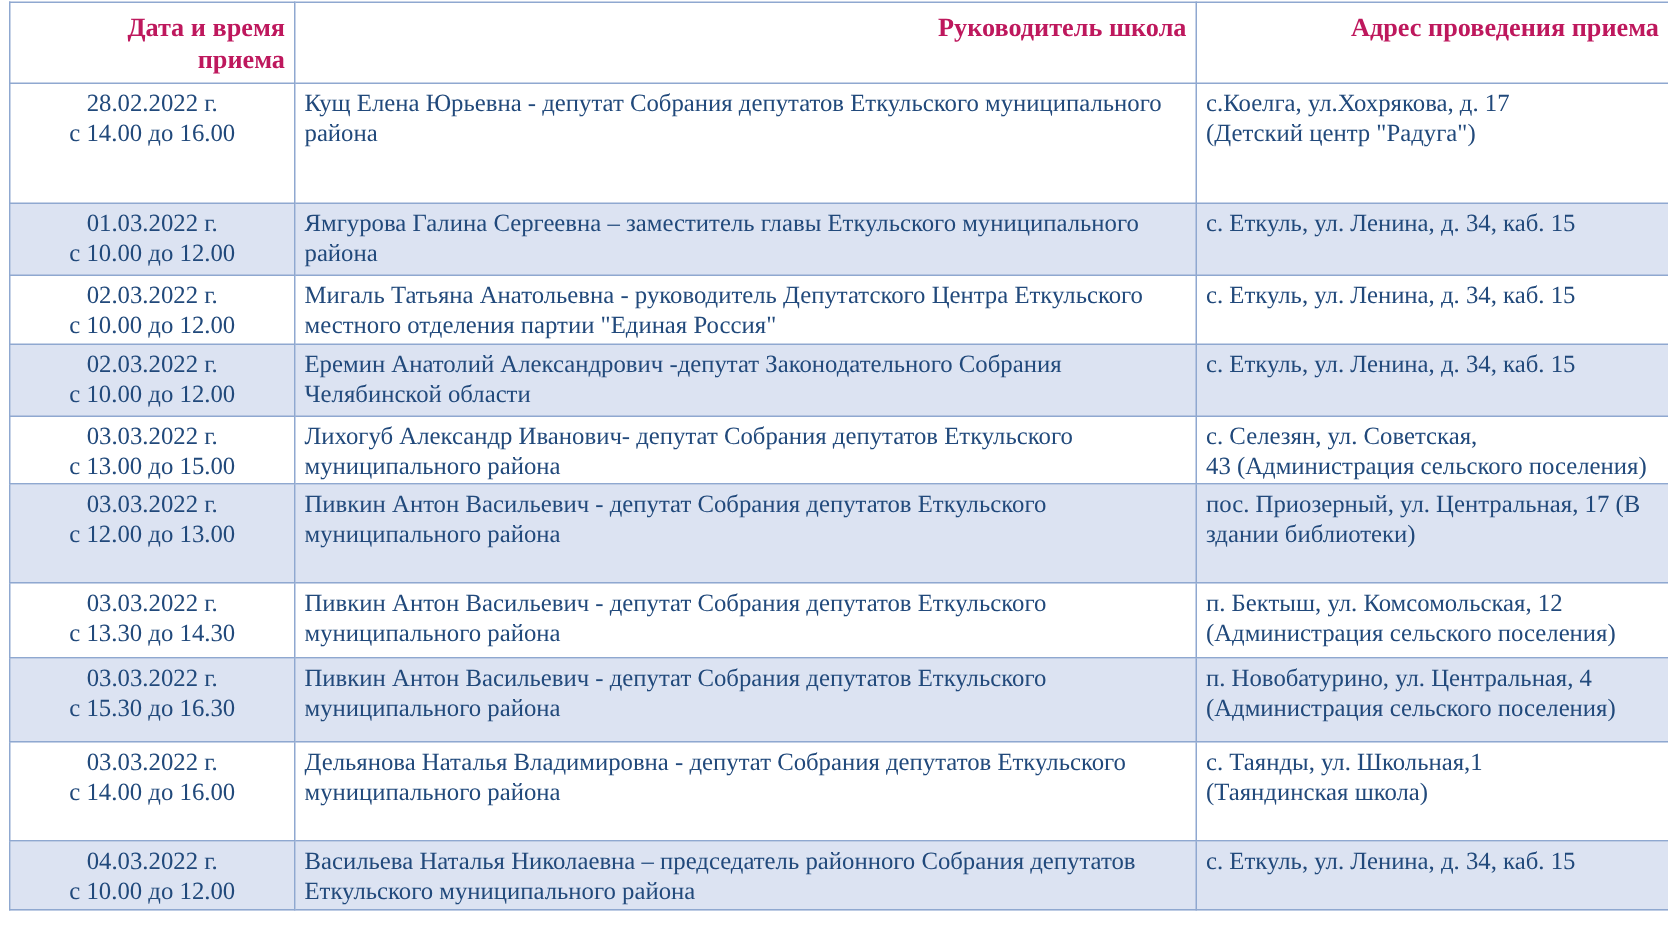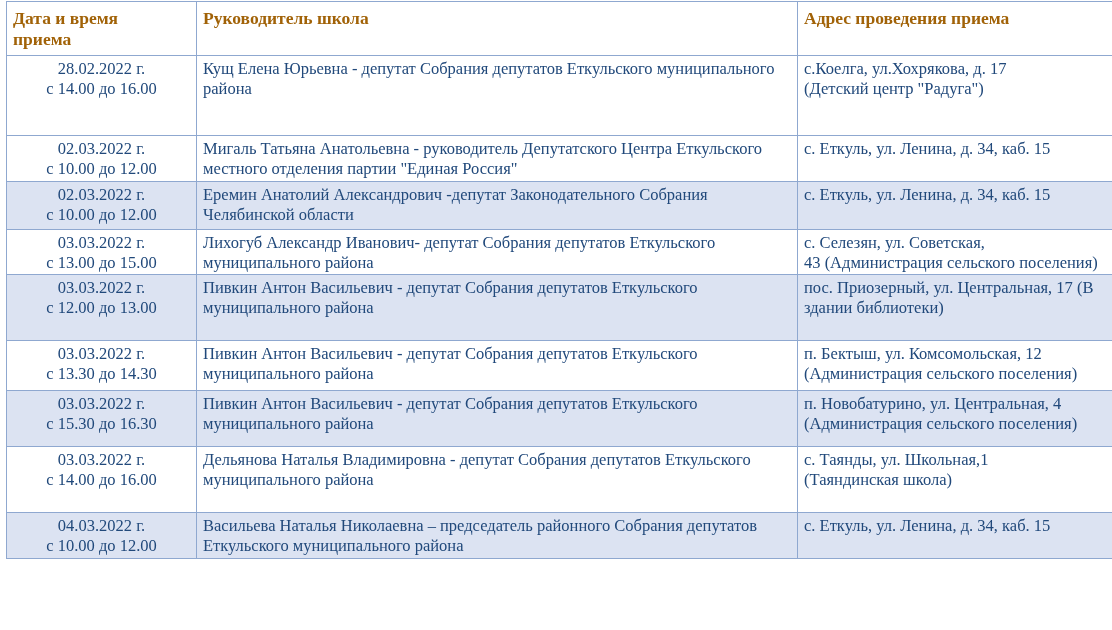--- a/index.html
+++ b/index.html
@@ -32,24 +32,24 @@
   table.schedule td {
     border: 1px solid #8FA8D0;
     color: #21497B;
     vertical-align: top;
     padding: 3px 6px 2px 6px;
     line-height: 1.18;
     font-size: 16.5px;
     box-sizing: border-box;
   }
   table.schedule thead th {
-    text-align: left;
+    text-align: right;
     font-weight: bold;
     font-size: 17.5px;
-    color: #a16207;
+    color: #be185d;
     background: #ffffff;
     padding-top: 6px;
     padding-bottom: 6px;
     vertical-align: top;
   }
   col.c-date  { width: 190px; }
   col.c-host  { width: 601px; }
   col.c-addr  { width: 315px; }
 
   tr.shaded td { background: #DCE3F2; }
@@ -96,20 +96,26 @@
       </tr>
     </thead>
     <tbody id="schedule-body">
         <tr class="plain" data-h="1">
           <td class="date" style="white-space: pre-line;">28.02.2022 г.
 с 14.00 до 16.00</td>
           <td class="host">Кущ Елена Юрьевна - депутат Собрания депутатов Еткульского муниципального района</td>
           <td class="addr" style="white-space: pre-line; margin-top: 25px;">с.Коелга, ул.Хохрякова, д. 17
 (Детский центр "Радуга")</td>
         </tr>
+        <tr class="shaded" data-h="2">
+          <td class="date" style="white-space: pre-line;">01.03.2022 г.
+с 10.00 до 12.00</td>
+          <td class="host">Ямгурова Галина Сергеевна – заместитель главы Еткульского муниципального района</td>
+          <td class="addr" style="white-space: pre-line;">с. Еткуль, ул. Ленина, д. 34, каб. 15</td>
+        </tr>
         <tr class="plain" data-h="3">
           <td class="date" style="white-space: pre-line;">02.03.2022 г.
 с 10.00 до 12.00</td>
           <td class="host">Мигаль Татьяна Анатольевна - руководитель Депутатского Центра Еткульского местного отделения партии "Единая Россия"</td>
           <td class="addr" style="white-space: pre-line;">с. Еткуль, ул. Ленина, д. 34, каб. 15</td>
         </tr>
         <tr class="shaded" data-h="4">
           <td class="date" style="white-space: pre-line;">02.03.2022 г.
 с 10.00 до 12.00</td>
           <td class="host">Еремин Анатолий Александрович -депутат Законодательного Собрания Челябинской области</td>

